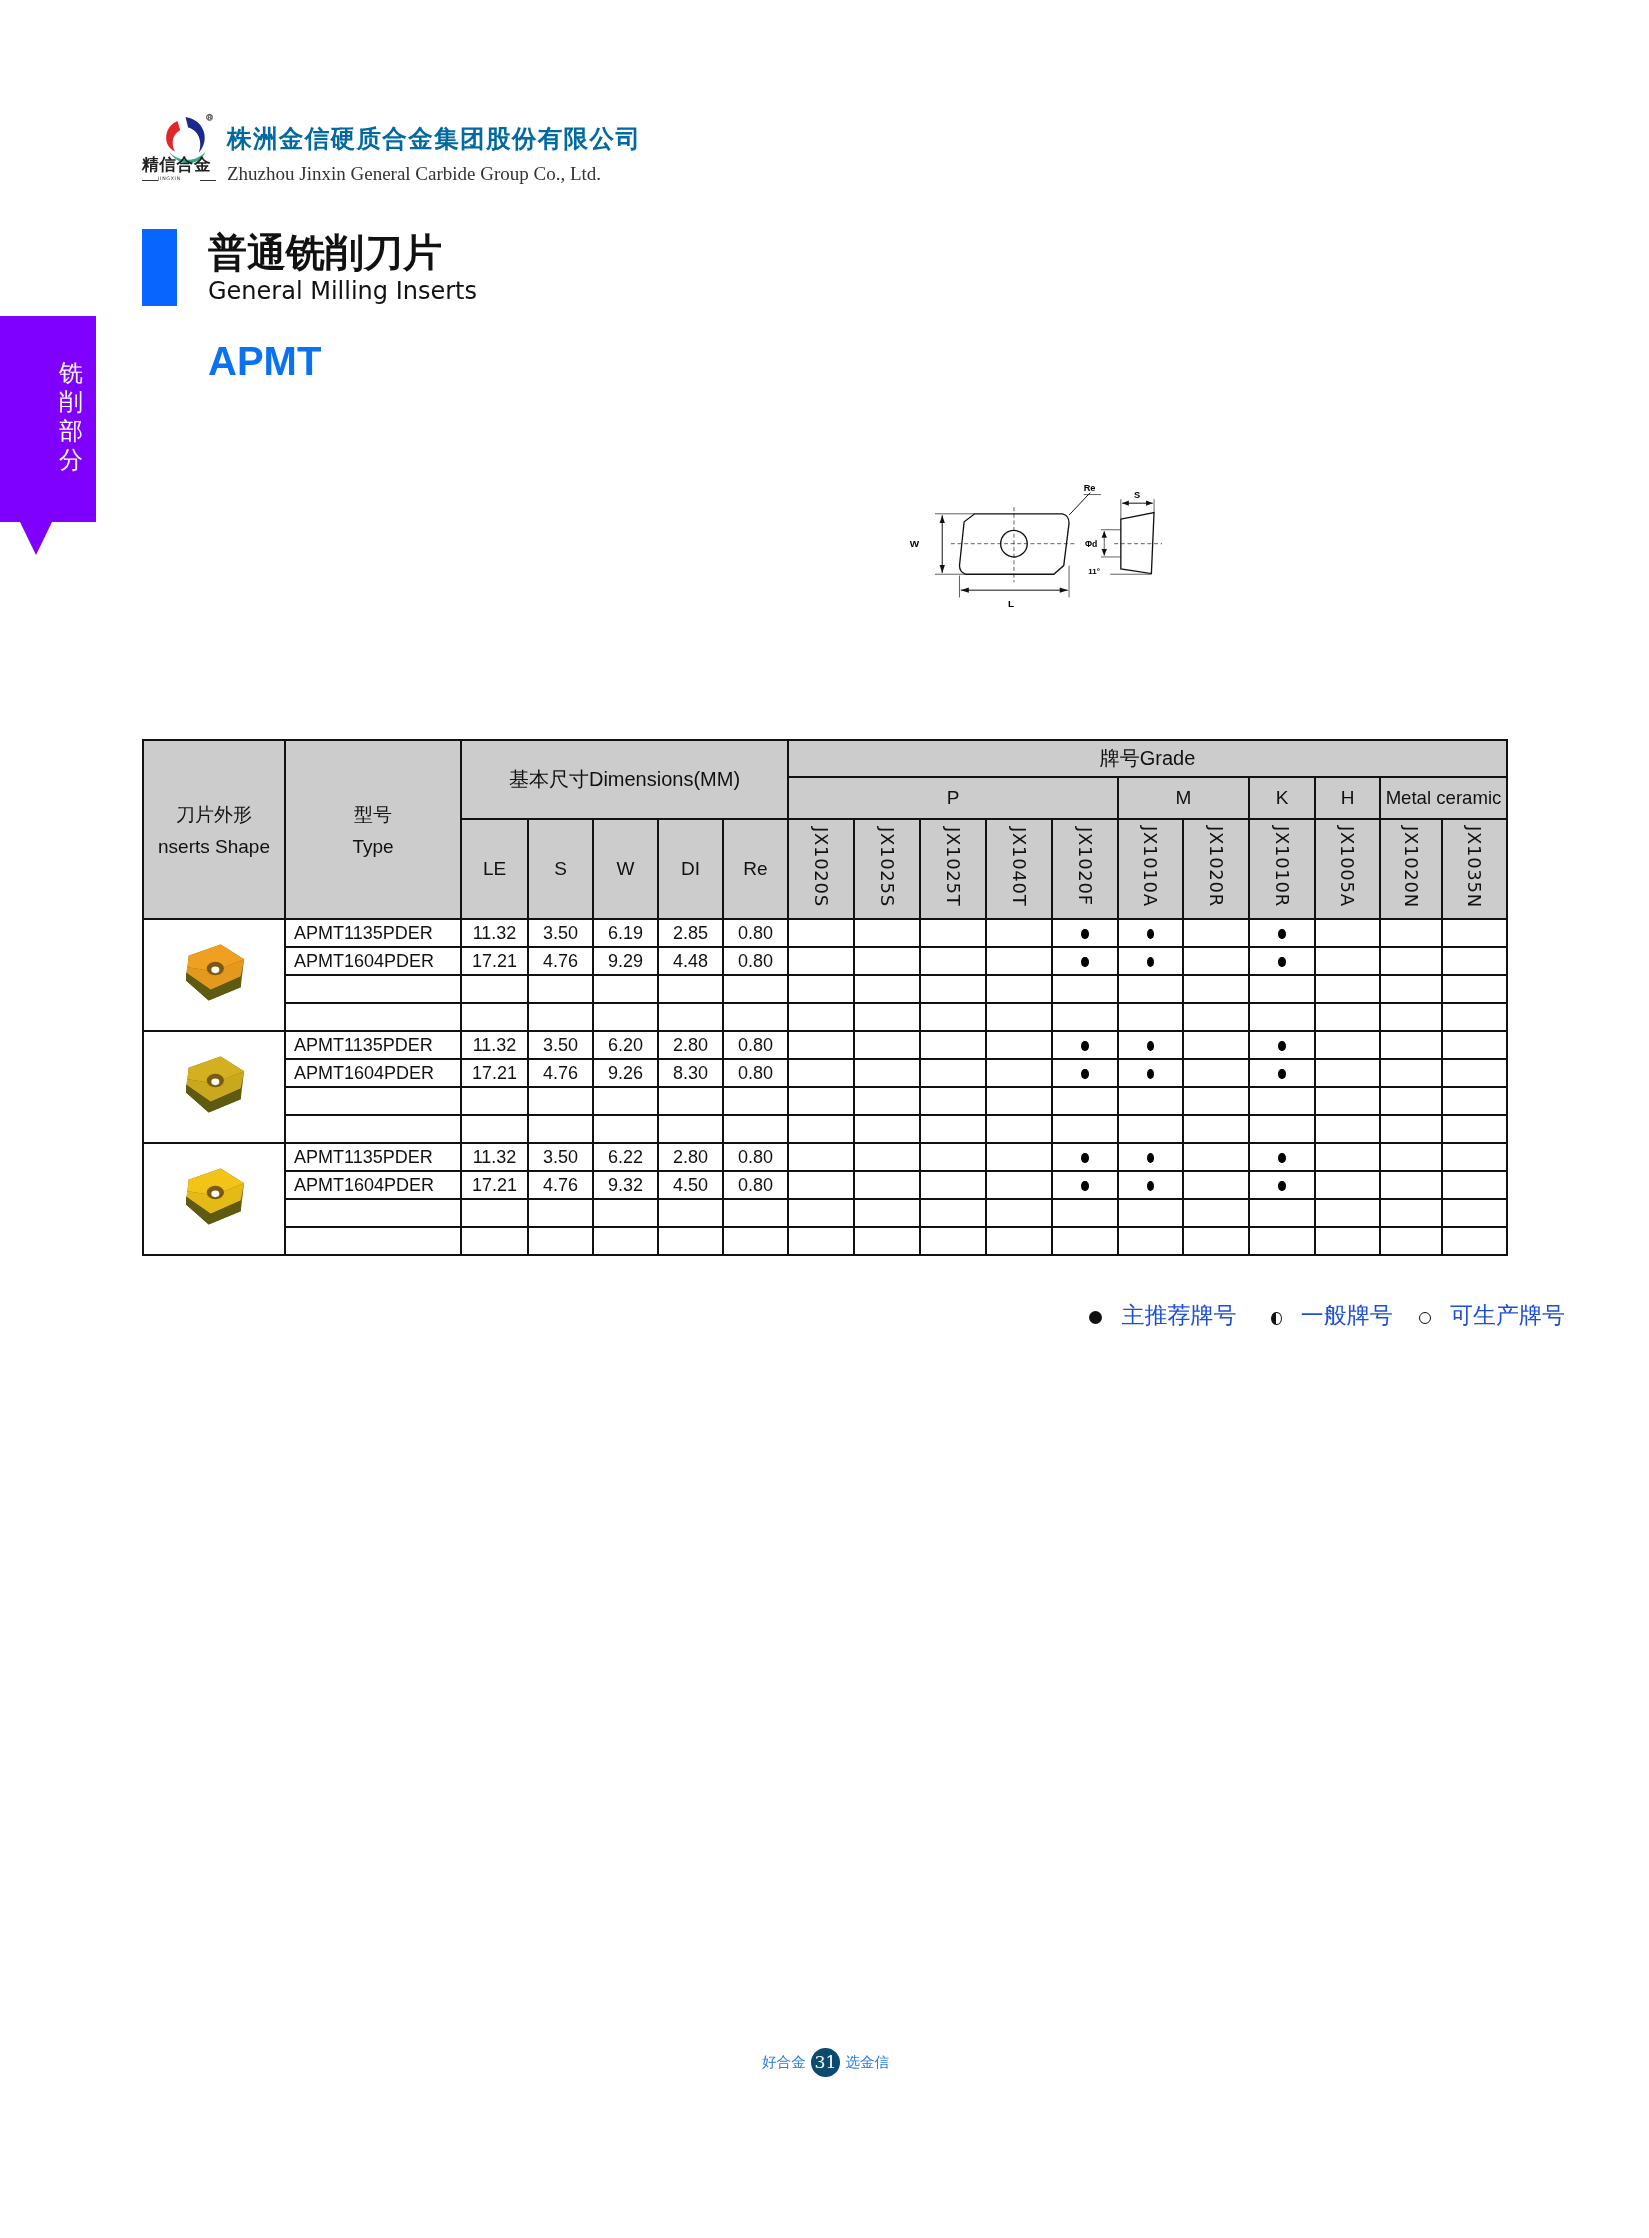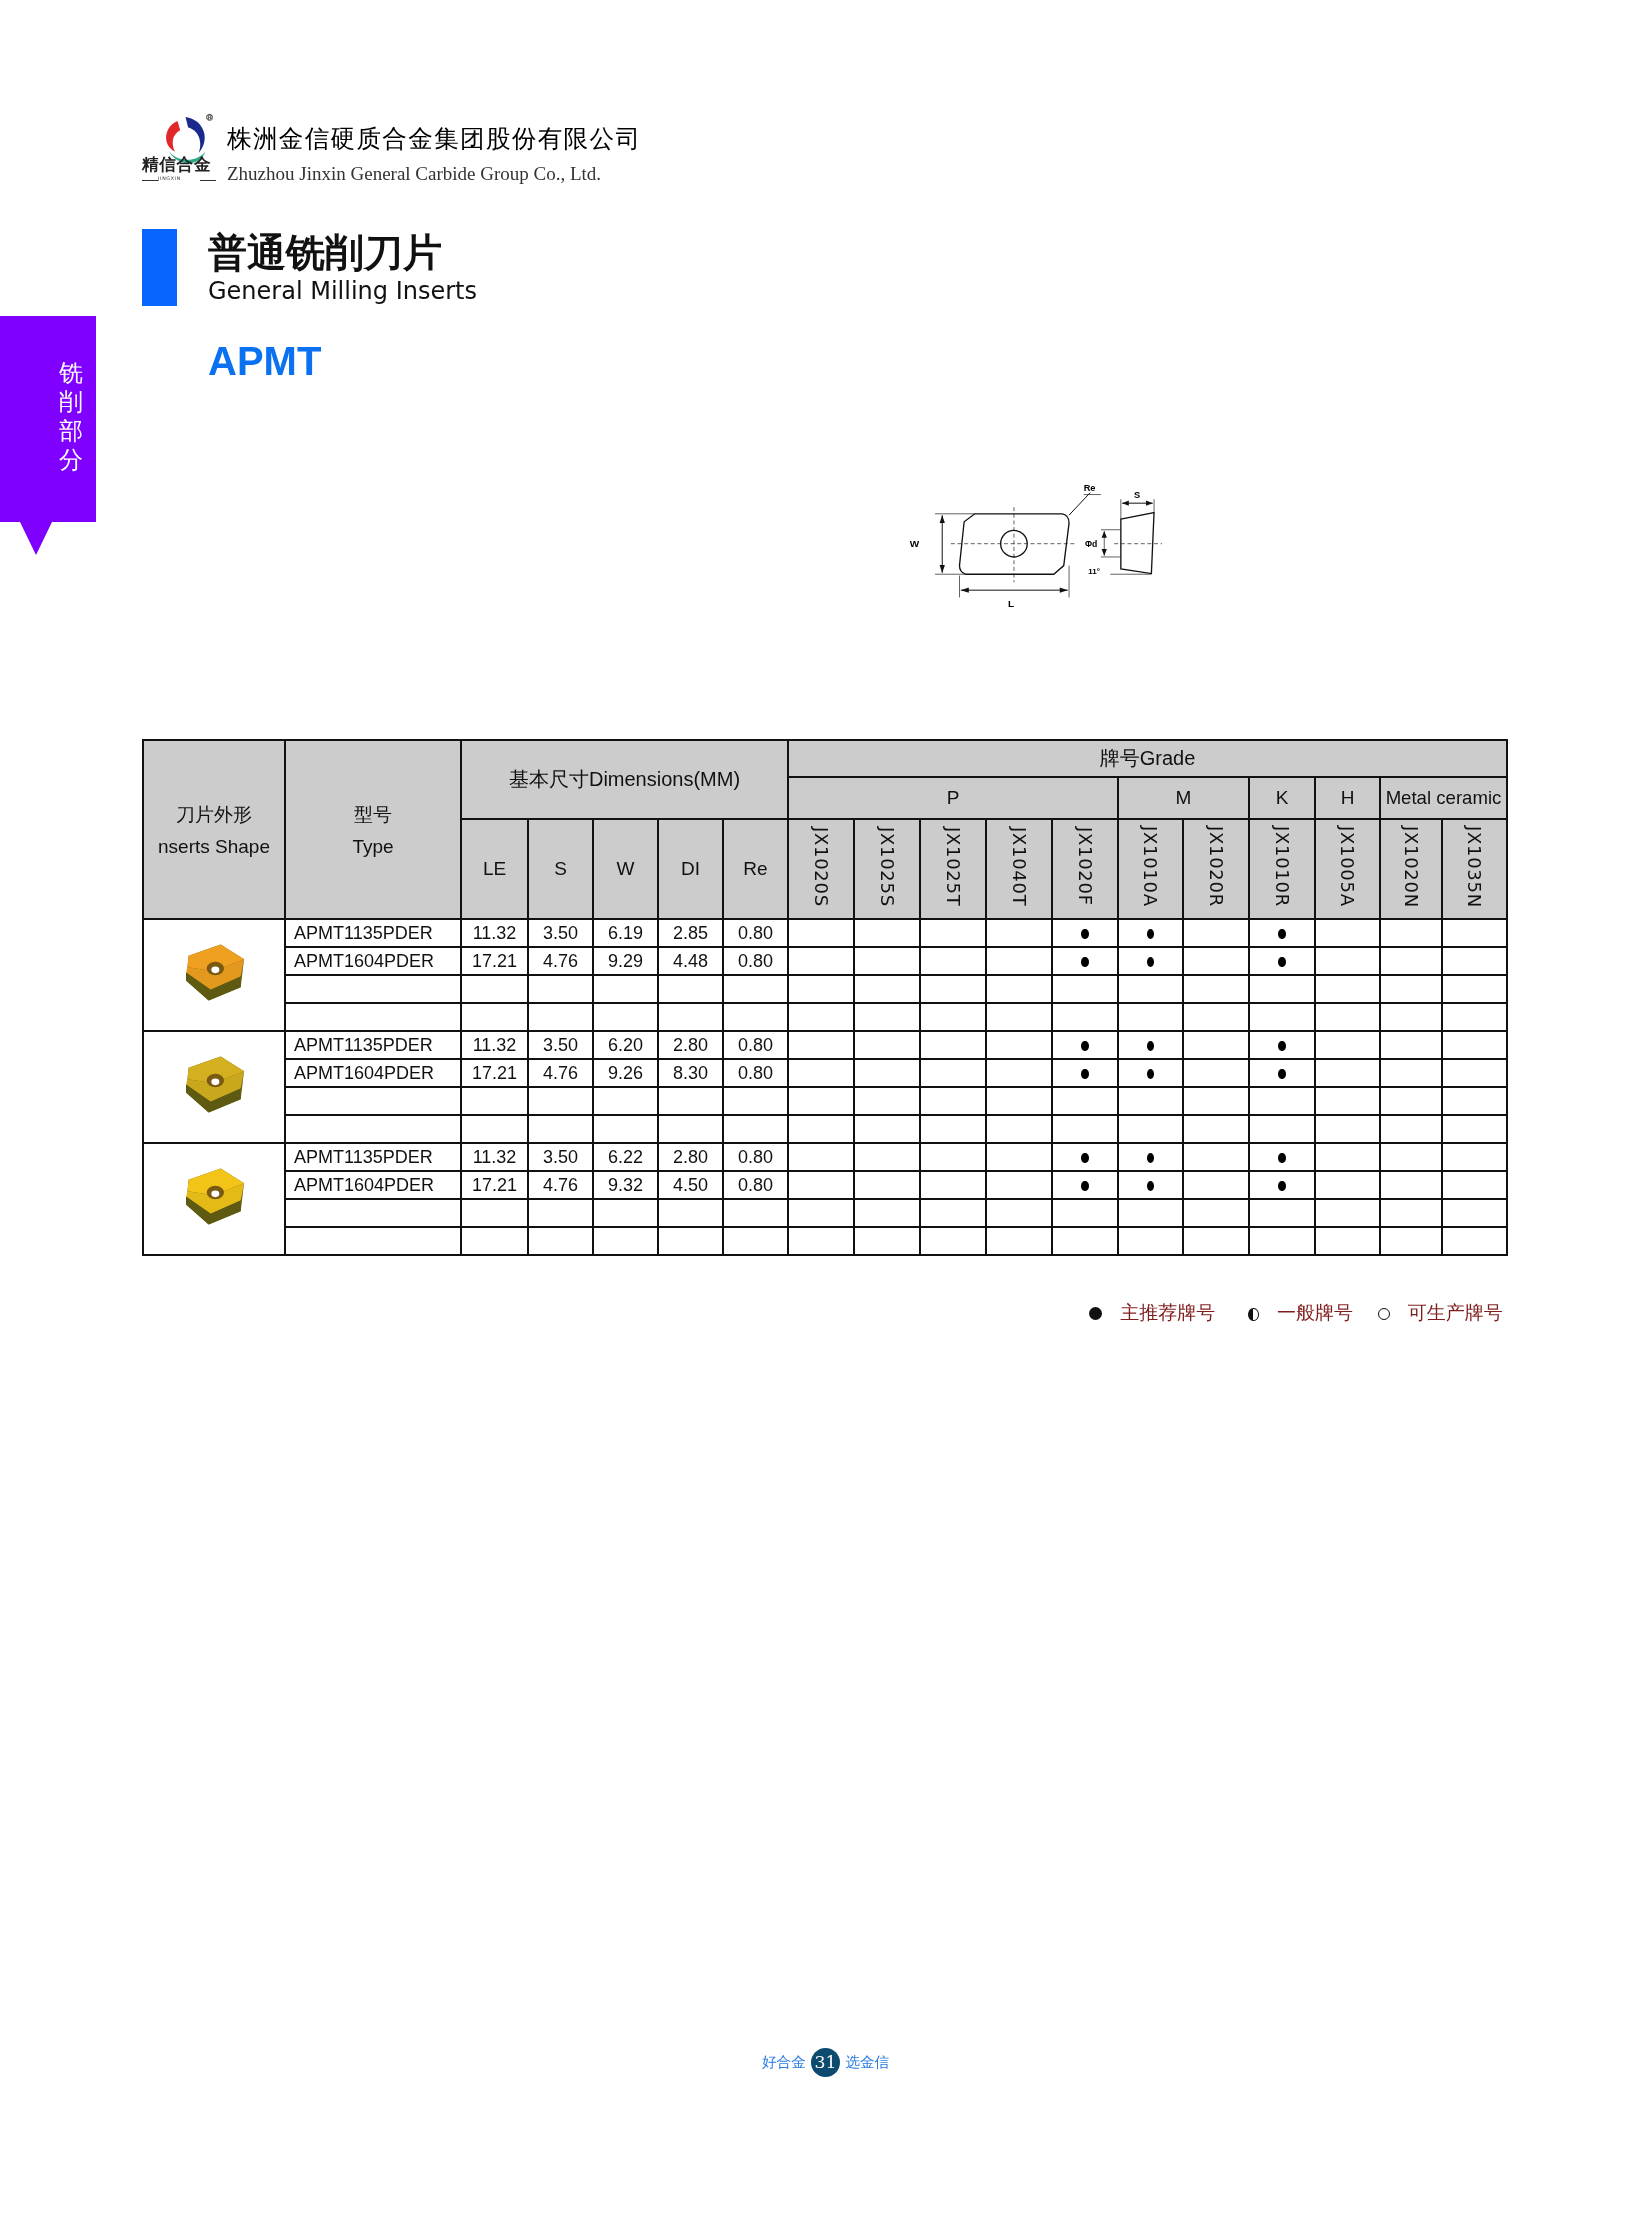--- a/index.html
+++ b/index.html
@@ -5,21 +5,21 @@
   html, body { margin:0; padding:0; }
   body { width:1649px; height:2239px; background:#ffffff; position:relative; overflow:hidden;
          font-family:"DejaVu Sans", "Liberation Sans", sans-serif; color:#111; }
   .abs { position:absolute; }
 
   
   .logo { left:152px; top:113px; width:67px; height:73px; }
   .logo-cn { left:142px; top:154px; font-family:Liberation Mono, monospace; font-size:16.6px; font-weight:bold; color:#222; letter-spacing:0.7px; }
   .logo-en { left:158px; top:176px; font-size:4.7px; color:#333; letter-spacing:0.7px; }
   .logo-line { top:180px; height:0.7px; background:#333; width:16px; }
-  .company-cn { left:227px; top:122px; font-size:24.6px; font-weight:normal; color:#000000; letter-spacing:1.3px; }
+  .company-cn { left:227px; top:122px; font-size:24.6px; font-weight:bold; color:#0369a1; letter-spacing:1.3px; }
   .company-en { left:227px; top:163px; font-family:"Liberation Serif", serif; font-size:19px; color:#333; }
 
   
   .blue-bar { left:142px; top:229px; width:35px; height:77px; background:#0866ff; }
   .title-cn { left:208px; top:226px; font-size:39px; font-weight:bold; color:#111; }
   .title-en { left:208px; top:277px; font-size:24px; color:#111; }
 
   .side-tab { left:0; top:316px; width:96px; height:206px; background:#8000ff; }
   .side-tab-arrow { left:20px; top:522px; width:0; height:0; border-left:16.6px solid transparent; border-right:16.6px solid transparent; border-top:33px solid #8000ff; }
   .side-text { left:55px; top:359px; width:32px; color:#fff; font-size:24px; line-height:29px; text-align:center; }
@@ -32,21 +32,21 @@
   table.grid { position:absolute; left:142px; top:739px; border-collapse:collapse; table-layout:fixed; }
   .grid td { border:2px solid #111; padding:0; text-align:center; vertical-align:middle; font-family:"Liberation Sans", sans-serif; }
   .grid .hd { background:#cccccc; font-size:19px; color:#111; }
   .grid .hd-big { font-size:20px; }
   .grid .vert { writing-mode:vertical-rl; font-size:18px; letter-spacing:0.7px; font-family:"DejaVu Sans", sans-serif; white-space:nowrap; display:inline-block; }
   .grid .data td { height:26px; font-size:18px; background:#fff; }
   .grid .type-cell { text-align:left; padding-left:8px; }
   .dot { display:inline-block; width:7.3px; height:10px; border-radius:50%; background:#000; }
   .shape-cell { background:#fff; }
 
-  .legend { left:1089px; top:1300px; font-size:19px; color:#7f1d1d; }
+  .legend { left:1089px; top:1300px; font-size:23px; color:#1d4ed8; }
   .legend span { margin-right:2.7px; }
   .leg-full { display:inline-block; width:13.3px; height:13.3px; border-radius:50%; background:#111; vertical-align:-1.3px; }
   .leg-half { display:inline-block; width:10.6px; height:13.3px; border-radius:50%; border:1.3px solid #111; background:linear-gradient(90deg,#111 50%,#fff 50%); vertical-align:-2px; box-sizing:border-box; }
   .leg-empty { display:inline-block; width:12px; height:12px; border-radius:50%; border:1.3px solid #111; vertical-align:-1.3px; box-sizing:border-box; }
 
   .footer { left:762px; top:2048px; font-size:14.6px; color:#2a7de1; }
   .page-num { display:inline-block; width:29px; height:29px; border-radius:50%; background:#0c4a6e; color:#fff; text-align:center; line-height:29px; font-family:"DejaVu Serif", serif; font-size:17.3px; margin:0 5.3px; vertical-align:middle; }
 </style>
 </head>
 <body>

